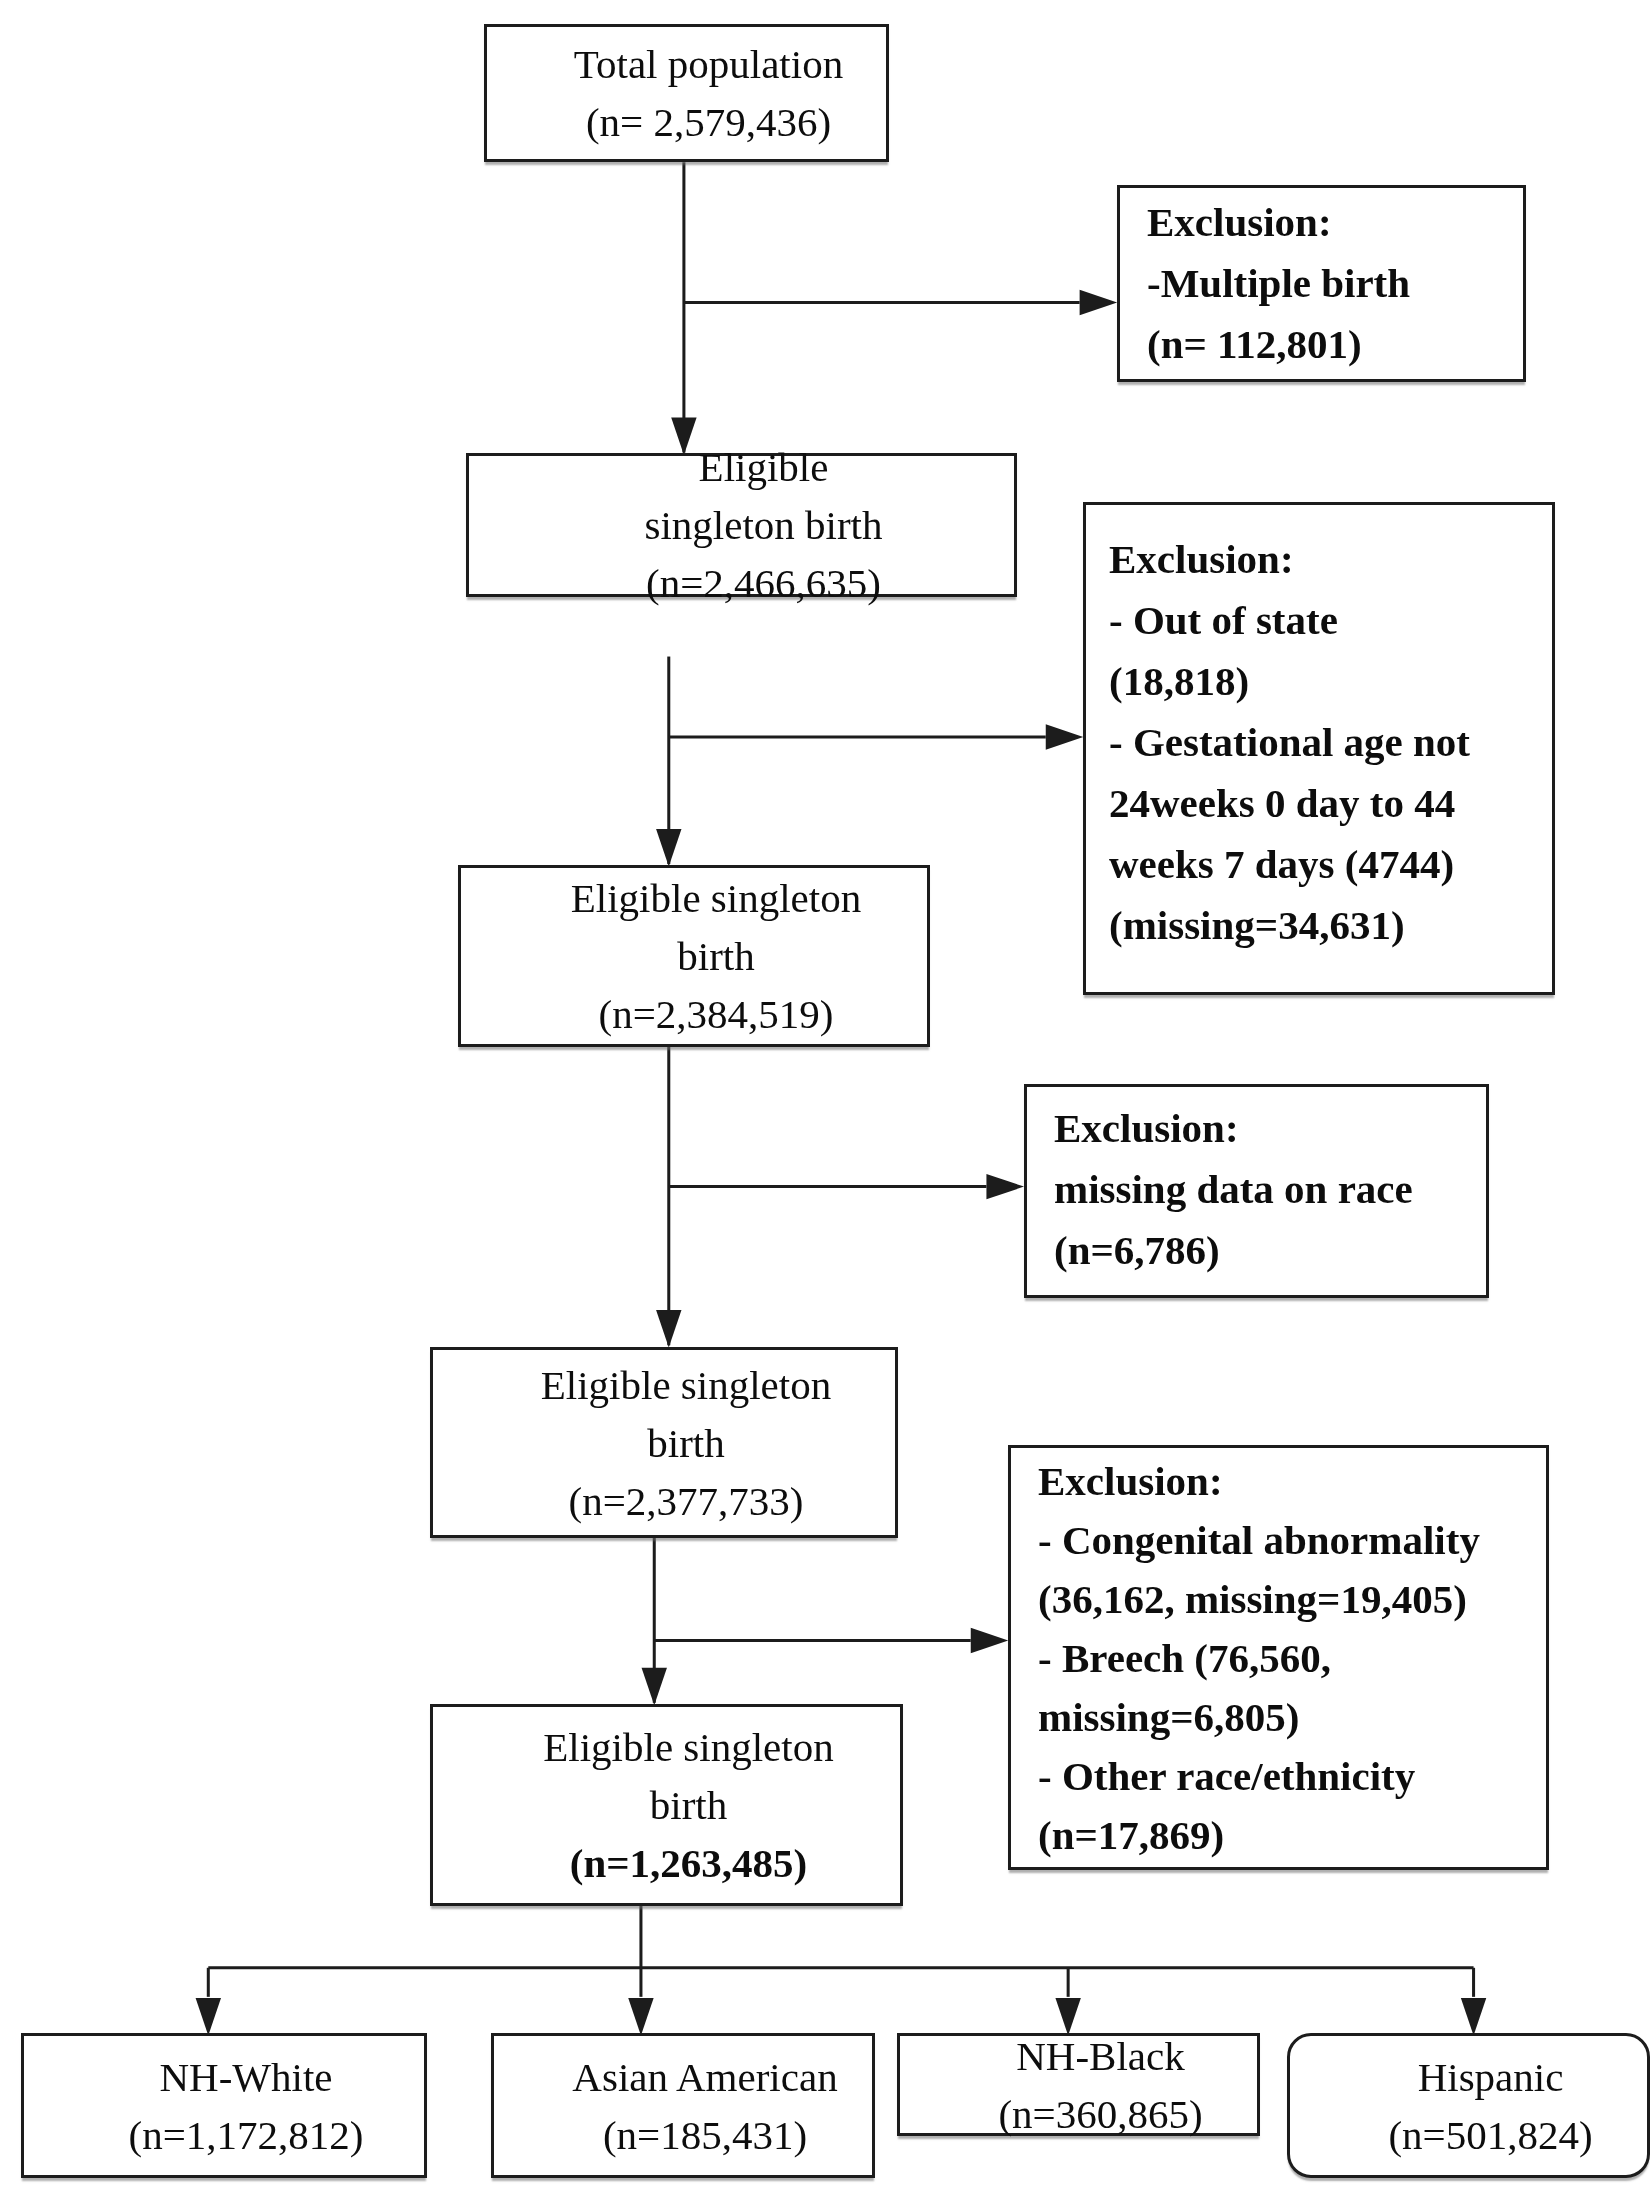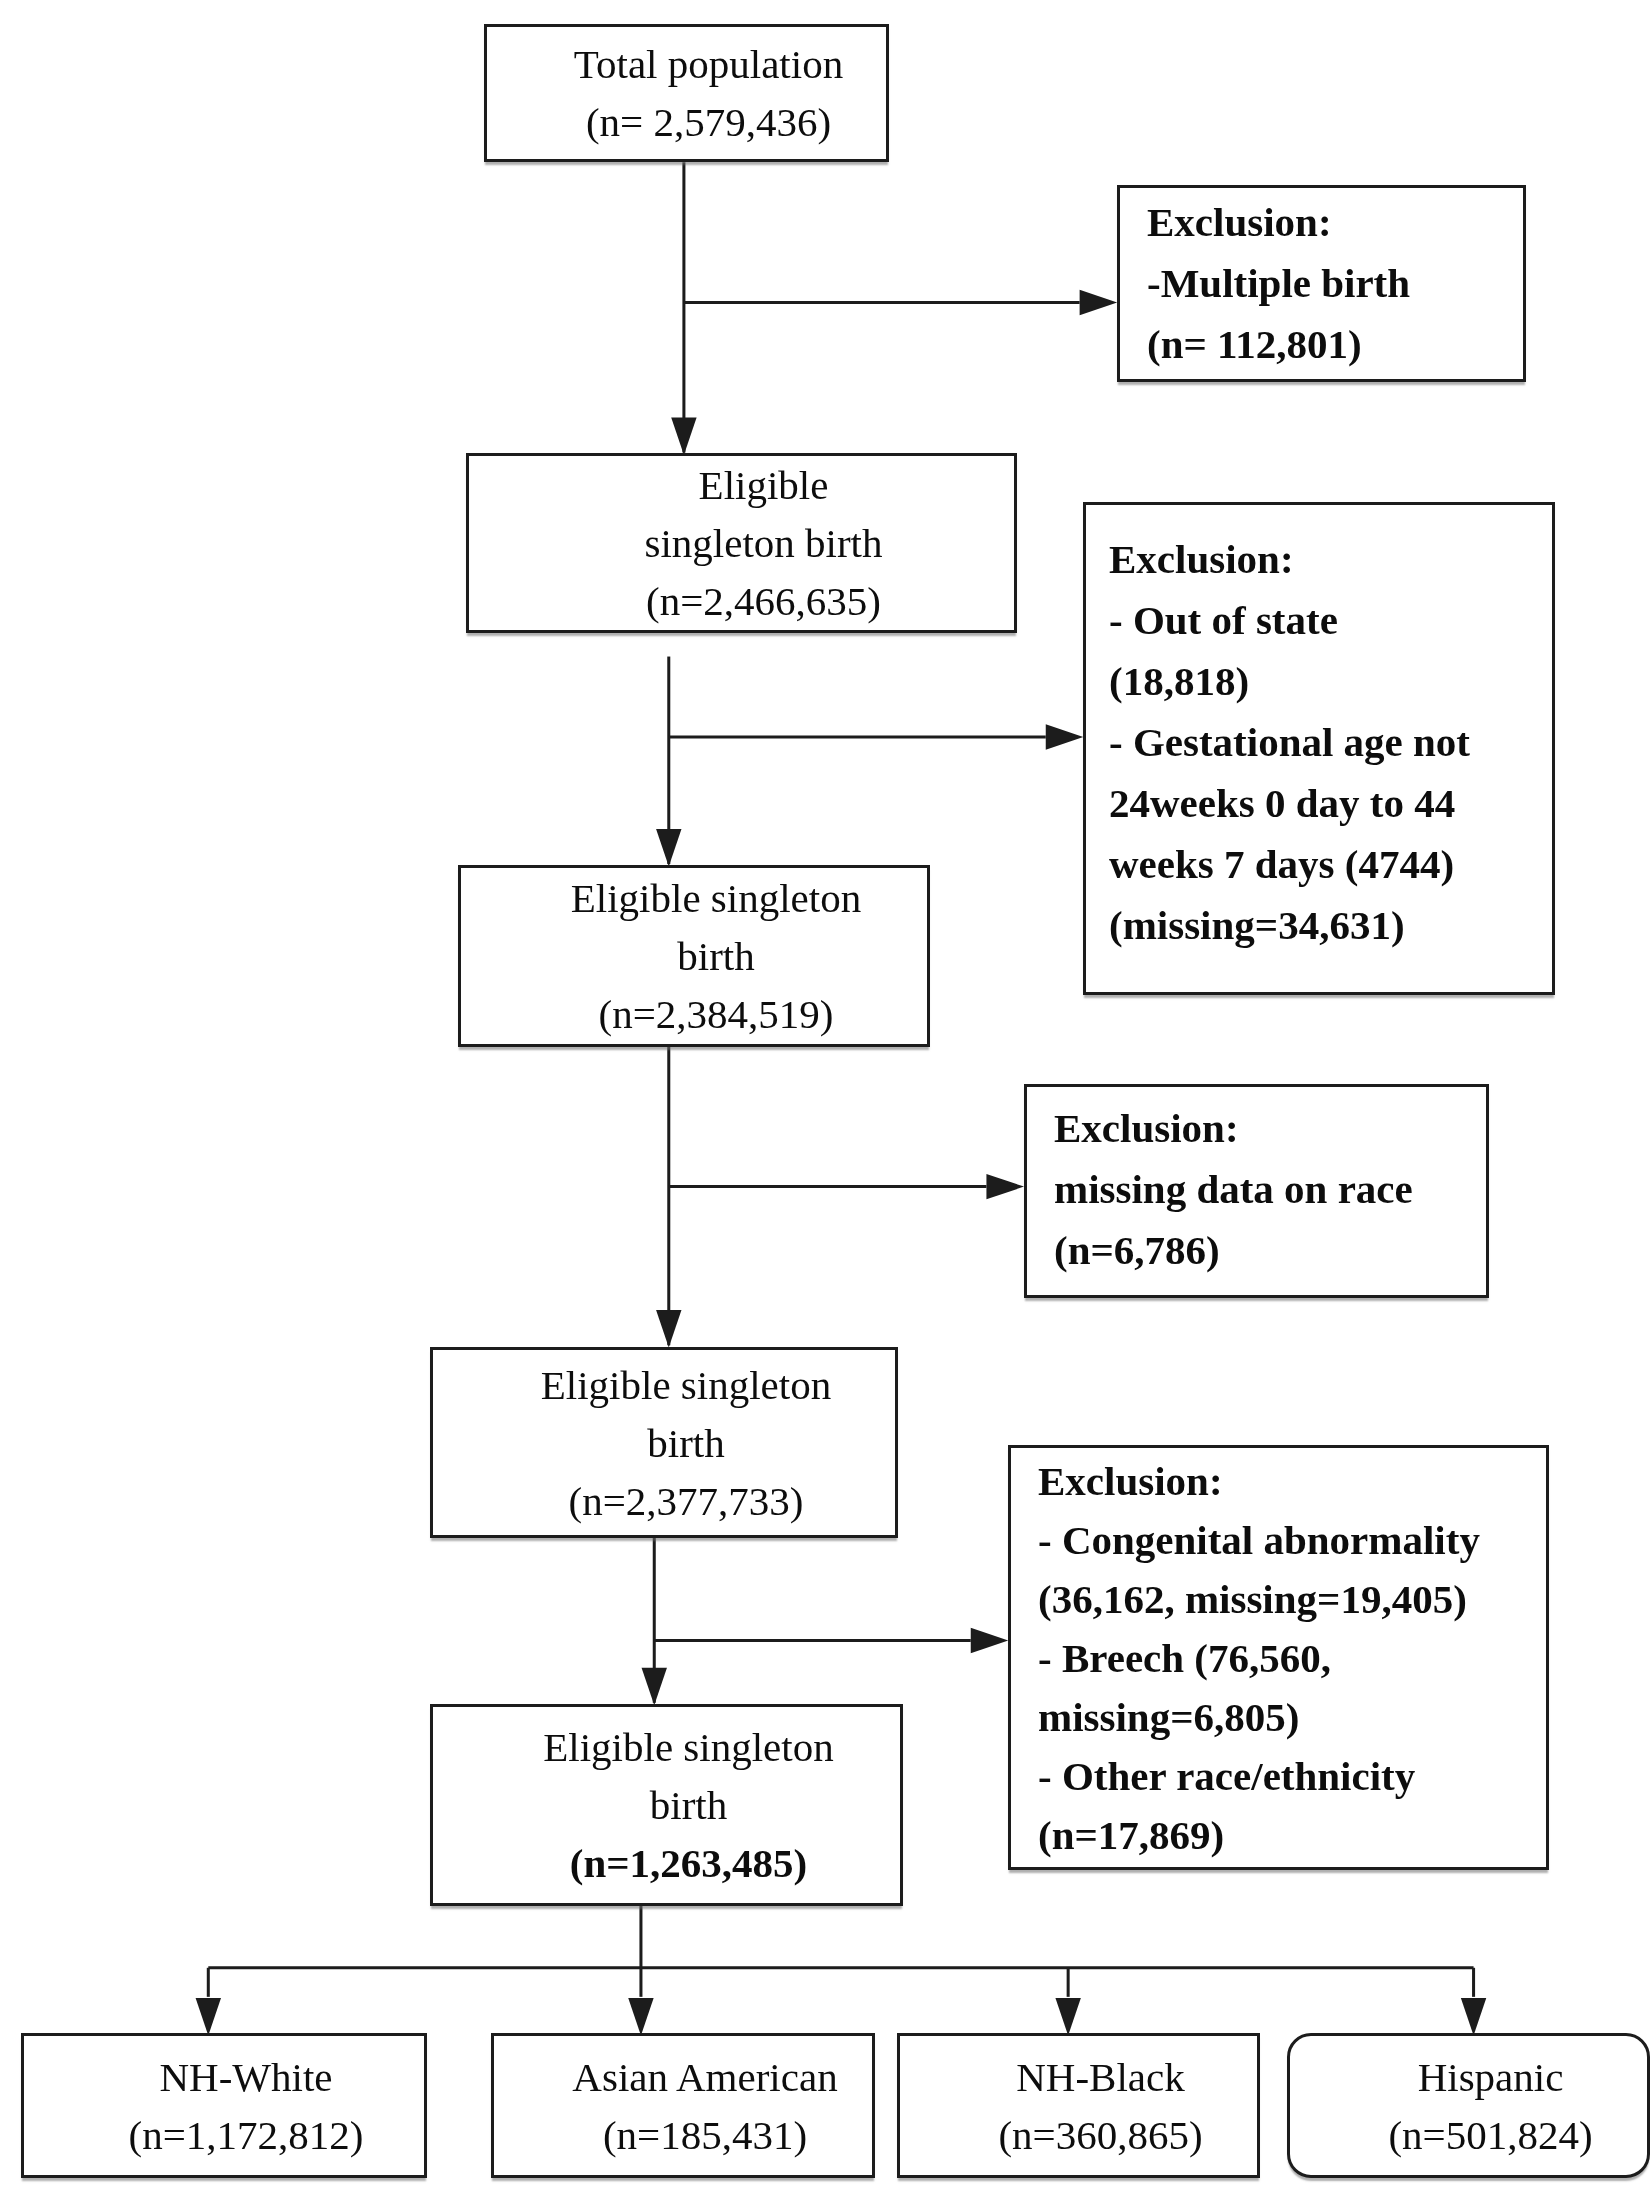--- a/index.html
+++ b/index.html
@@ -77,21 +77,21 @@
       <polygon points="1765,3364 1744,3302 1786,3302"></polygon>
       <polygon points="2435,3364 2414,3302 2456,3302"></polygon>
     </g>
   </svg>
 
   <div class="fbox center-box" style="left:484px;top:24px;width:405px;height:138px;">
     <div class="line">Total population</div>
     <div class="line">(n= 2,579,436)</div>
   </div>
 
-  <div class="fbox center-box" style="left:466px;top:453px;width:551px;height:180px;">
+  <div class="fbox center-box" style="left:466px;top:453px;width:551px;height:144px;">
     <div class="line">Eligible</div>
     <div class="line">singleton birth</div>
     <div class="line">(n=2,466,635)</div>
   </div>
 
   <div class="fbox center-box" style="left:458px;top:865px;width:472px;height:182px;">
     <div class="line">Eligible singleton</div>
     <div class="line">birth</div>
     <div class="line">(n=2,384,519)</div>
   </div>
@@ -143,21 +143,21 @@
   <div class="fbox center-box" style="left:21px;top:2033px;width:406px;height:145px;justify-content:center;">
     <div class="line">NH-White</div>
     <div class="line">(n=1,172,812)</div>
   </div>
 
   <div class="fbox center-box" style="left:491px;top:2033px;width:384px;height:145px;">
     <div class="line">Asian American</div>
     <div class="line">(n=185,431)</div>
   </div>
 
-  <div class="fbox center-box" style="left:897px;top:2033px;width:363px;height:145px;">
+  <div class="fbox center-box" style="left:897px;top:2033px;width:363px;height:103px;">
     <div class="line">NH-Black</div>
     <div class="line">(n=360,865)</div>
   </div>
 
   <div class="fbox center-box" style="left:1287px;top:2033px;width:363px;height:145px;border-radius:24px;">
     <div class="line">Hispanic</div>
     <div class="line">(n=501,824)</div>
   </div>
 
 </div>

